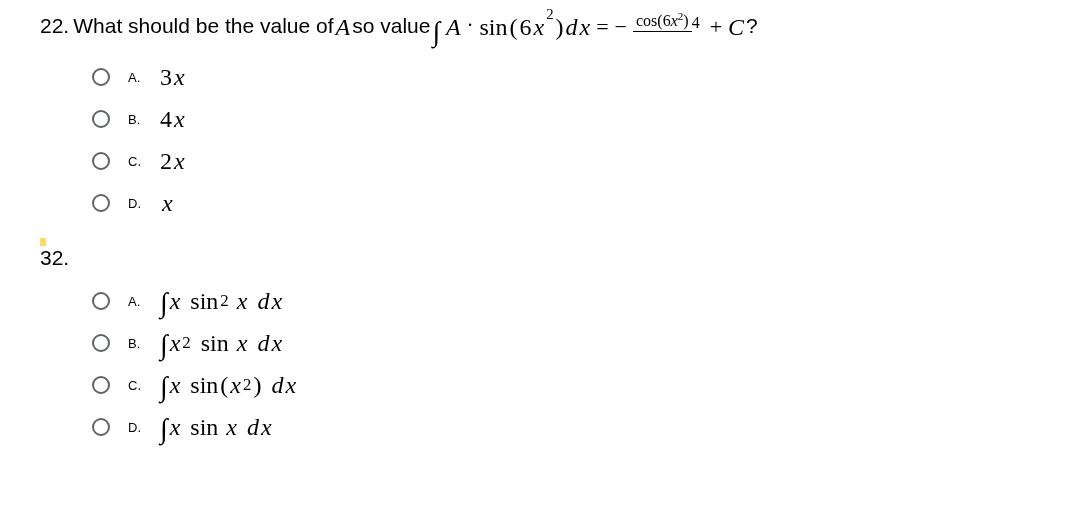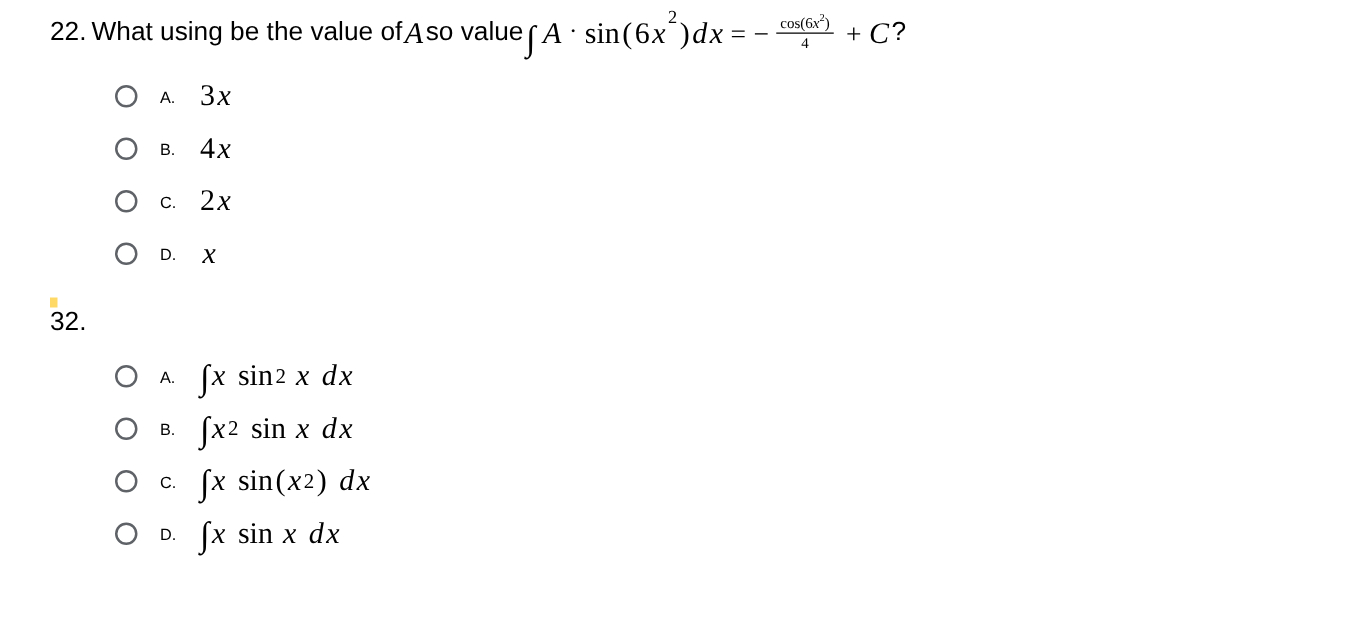--- a/index.html
+++ b/index.html
@@ -38,24 +38,24 @@
       font-family: "Times New Roman", Times, serif;
     }
     .intg {
       font-family: "Times New Roman", Times, serif;
       font-size: 28px;
       position: relative;
       top: 2px;
     }
     .frac {
       display: inline-flex;
-      flex-direction: column;
+      flex-direction: row;
       align-items: center;
       font-family: "Times New Roman", Times, serif;
-      font-size: 12px;
+      font-size: 16px;
       line-height: 1.1;
       margin: 0 4px;
       vertical-align: middle;
       position: relative;
       top: -2px;
     }
     .frac .num-top {
       border-bottom: 1px solid #000;
       padding: 0 3px 1px 3px;
       white-space: nowrap;
@@ -121,21 +121,21 @@
       font-size: 22px;
       margin: 0 4px;
     }
   </style>
 </head>
 <body>
 
 <div class="question">
   <div class="qtext">
     <span class="num">22.</span>
-    <span>What using be the value of </span>
+    <span>What should be the value of </span>
     <span class="math-i" style="font-size:24px">A</span>
     <span> so value </span>
     <span class="intg">∫</span>
     <span class="math-i" style="font-size:24px;margin-left:4px">A</span>
     <span class="math-r" style="font-size:20px;margin:0 4px">·</span>
     <span class="math-r" style="font-size:24px">sin</span>
     <span class="math-r" style="font-size:24px">(</span>
     <span class="math-r" style="font-size:24px">6</span>
     <span class="math-i" style="font-size:24px">x</span>
     <span class="math-r sup">2</span>

